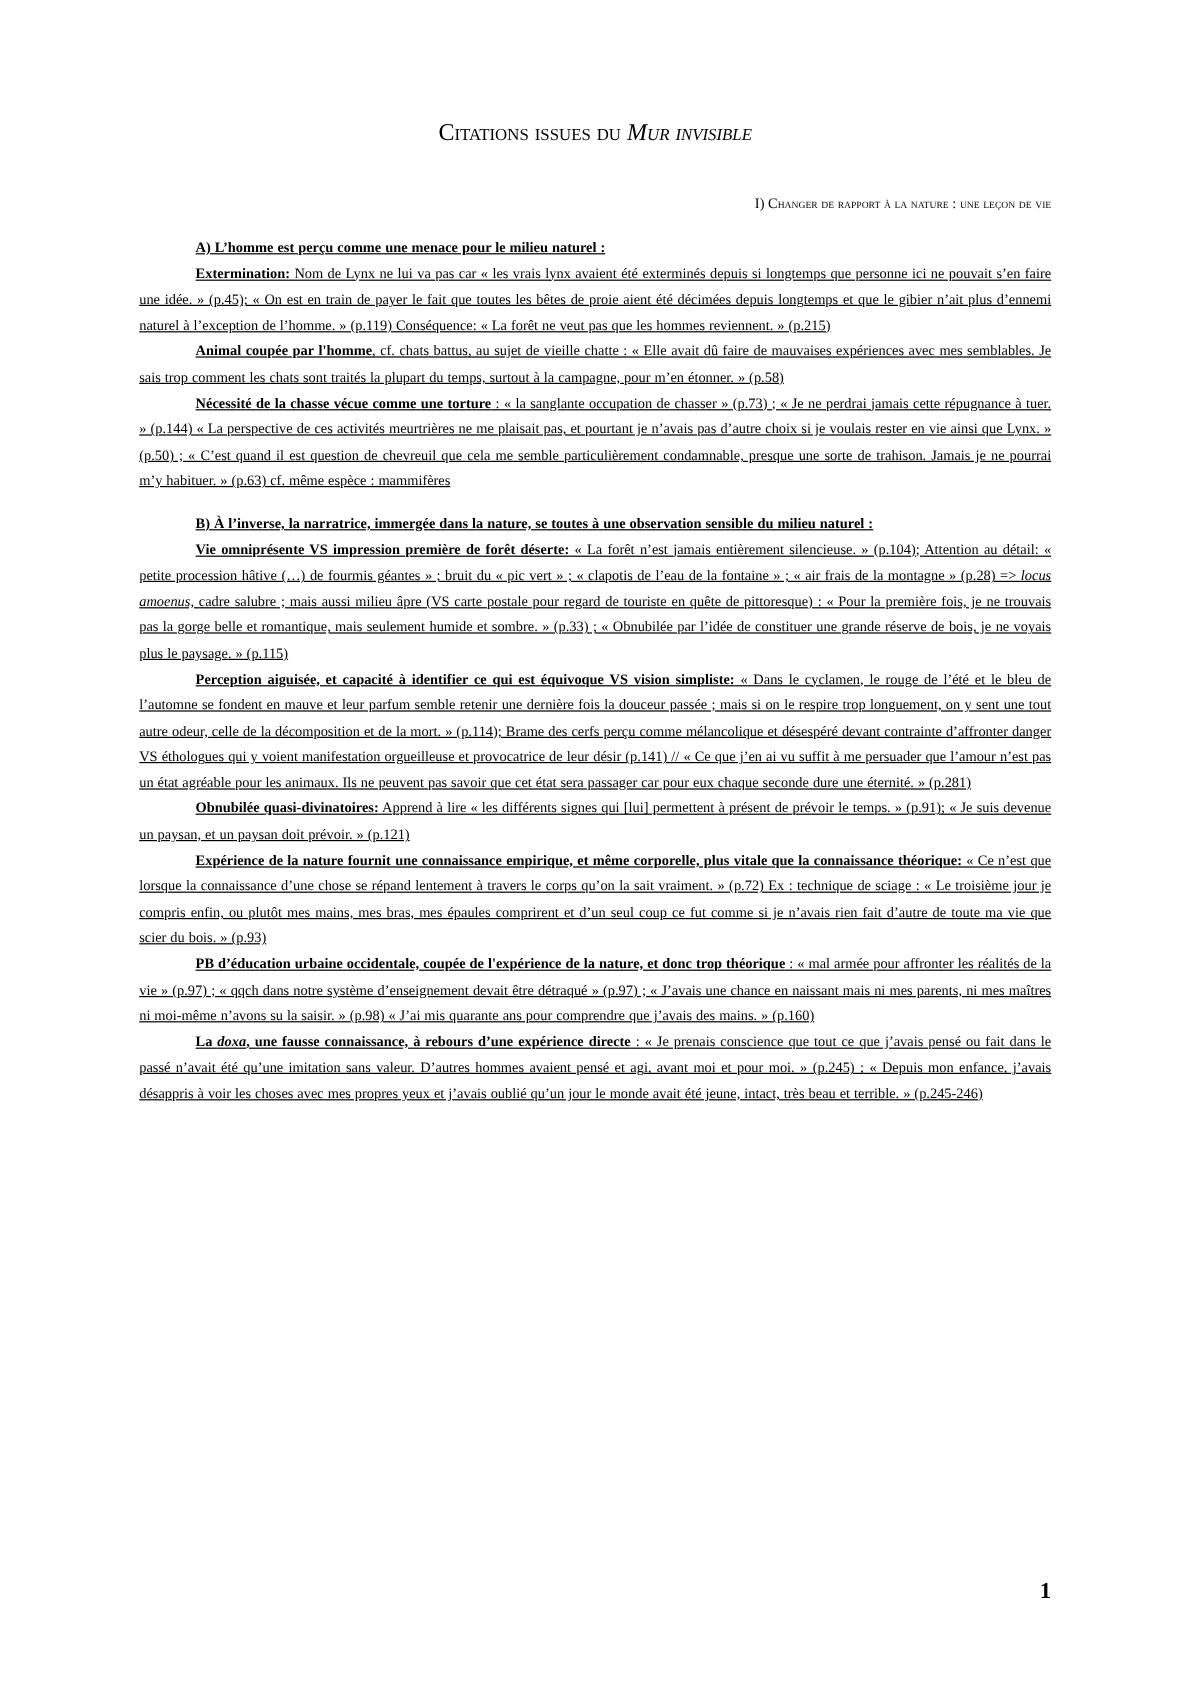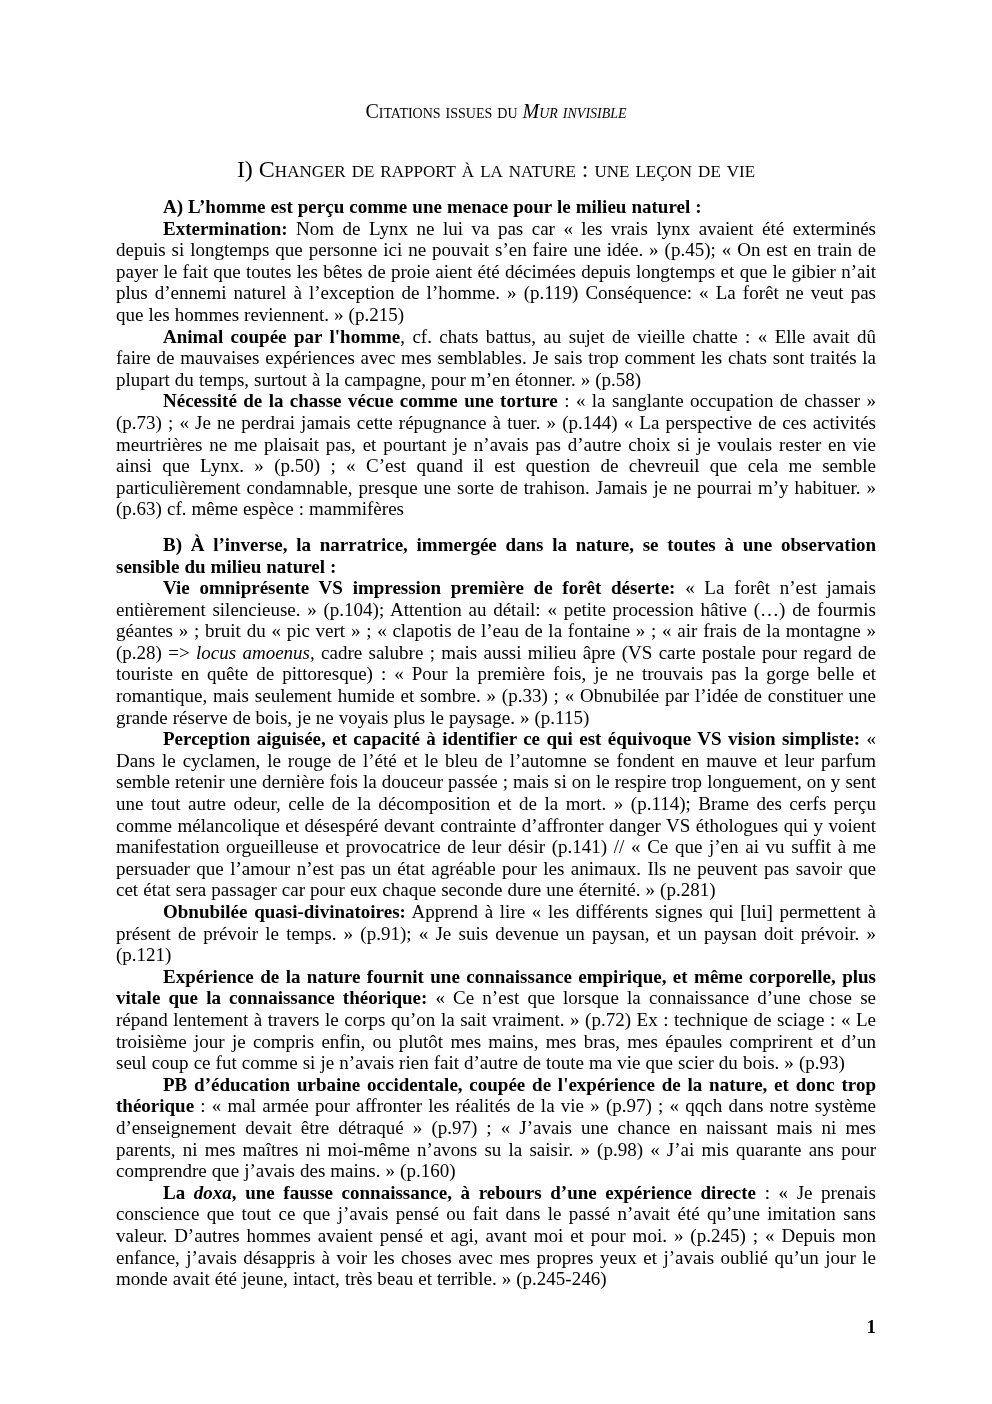--- a/index.html
+++ b/index.html
@@ -24,34 +24,35 @@
   }
   h1.title {
     margin: 0 0 35px 0;
     font-size: 20px;
     line-height: 23px;
     font-weight: normal;
     text-align: center;
   }
   h2.heading {
     margin: 0 0 15px 0;
-    font-size: 24px;
+    font-size: 12px;
     line-height: 23px;
     font-weight: normal;
-    text-align: center;
+    text-align: right;
   }
   p.paragraph {
     margin: 0;
-    font-size: 19px;
+    font-size: 12px;
     line-height: 21.6px;
     text-align: justify;
     text-indent: 47px;
     hyphens: auto;
     -webkit-hyphens: auto;
     word-spacing: 0.3px;
+    text-decoration: underline;
   }
   p.paragraph.spaced-b { margin-top: 14px; }
   p.paragraph.spaced-c { margin-top: 22px; }
   .run.b { font-weight: bold; }
   .run.i { font-style: italic; }
   .run.sc { font-variant: small-caps; }
   .footer-pagenum {
     position: absolute;
     top: 1316px;
     right: 116px;

